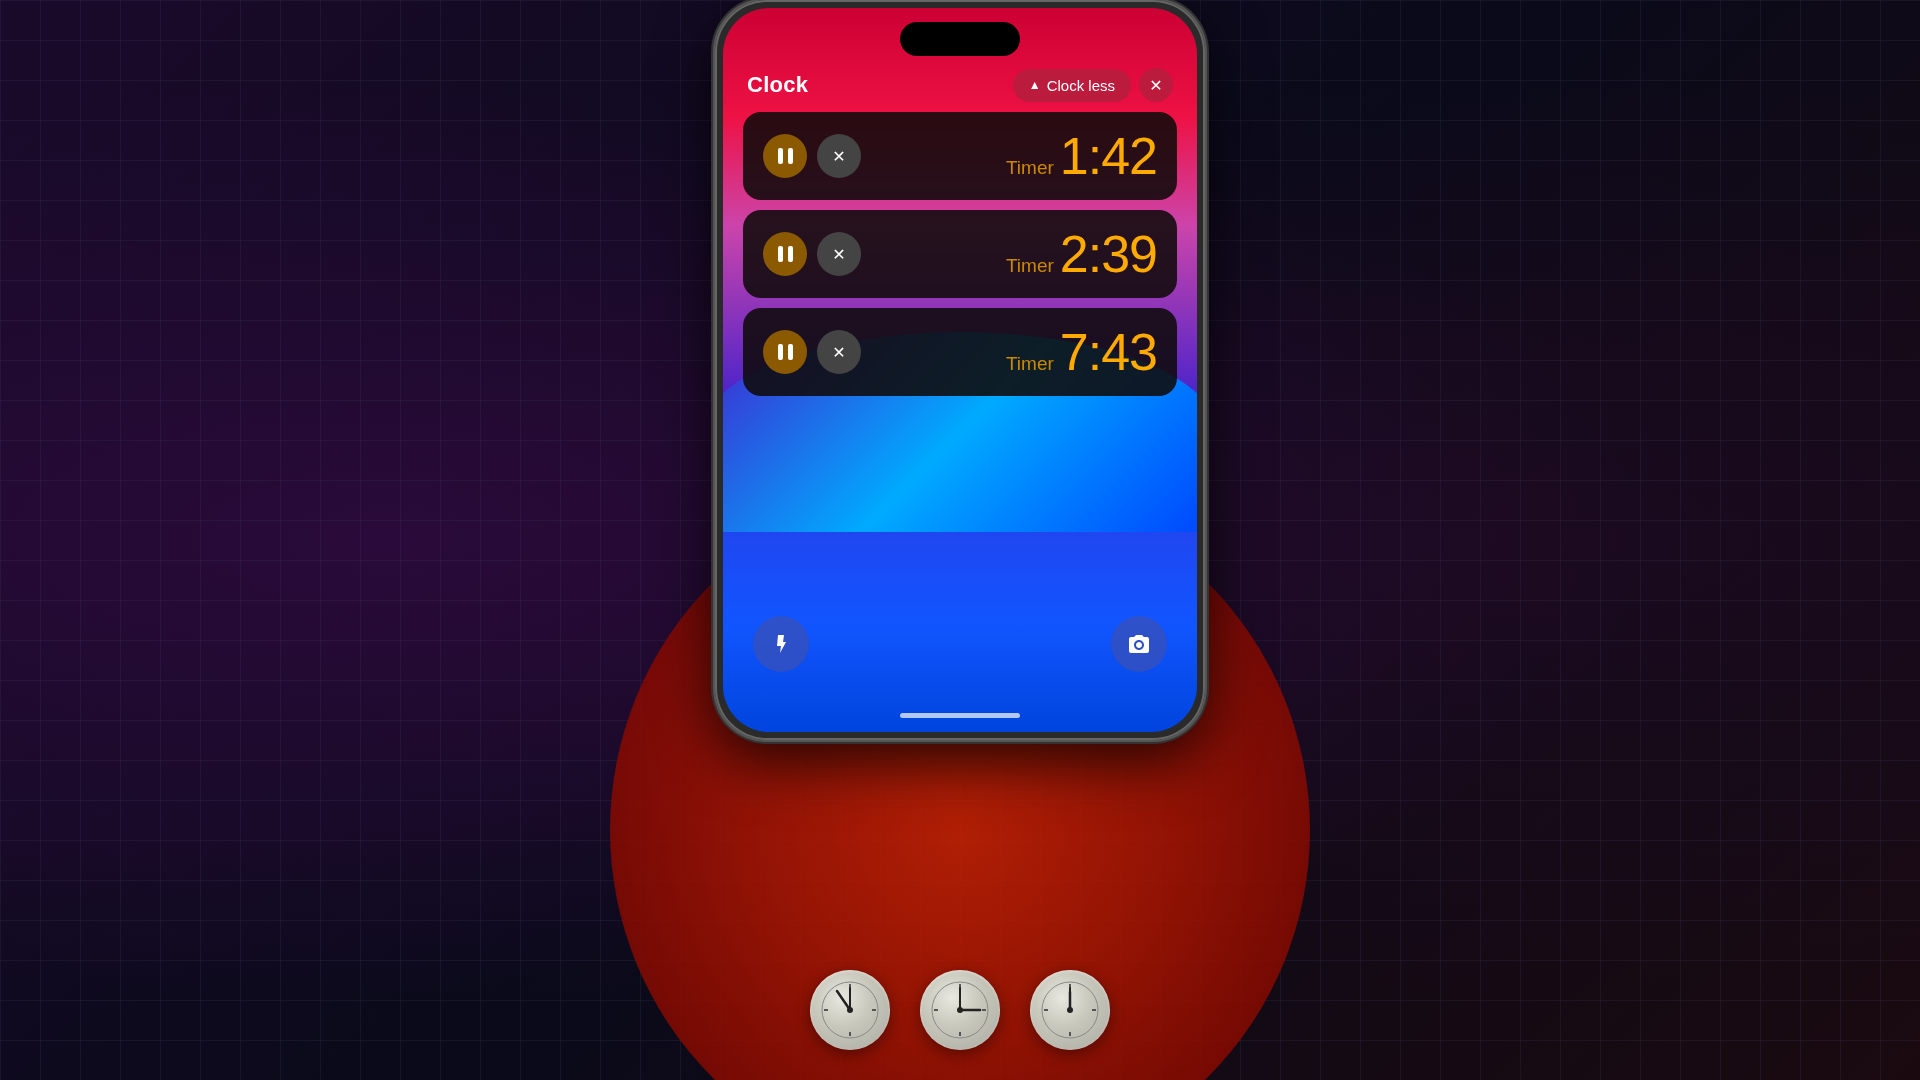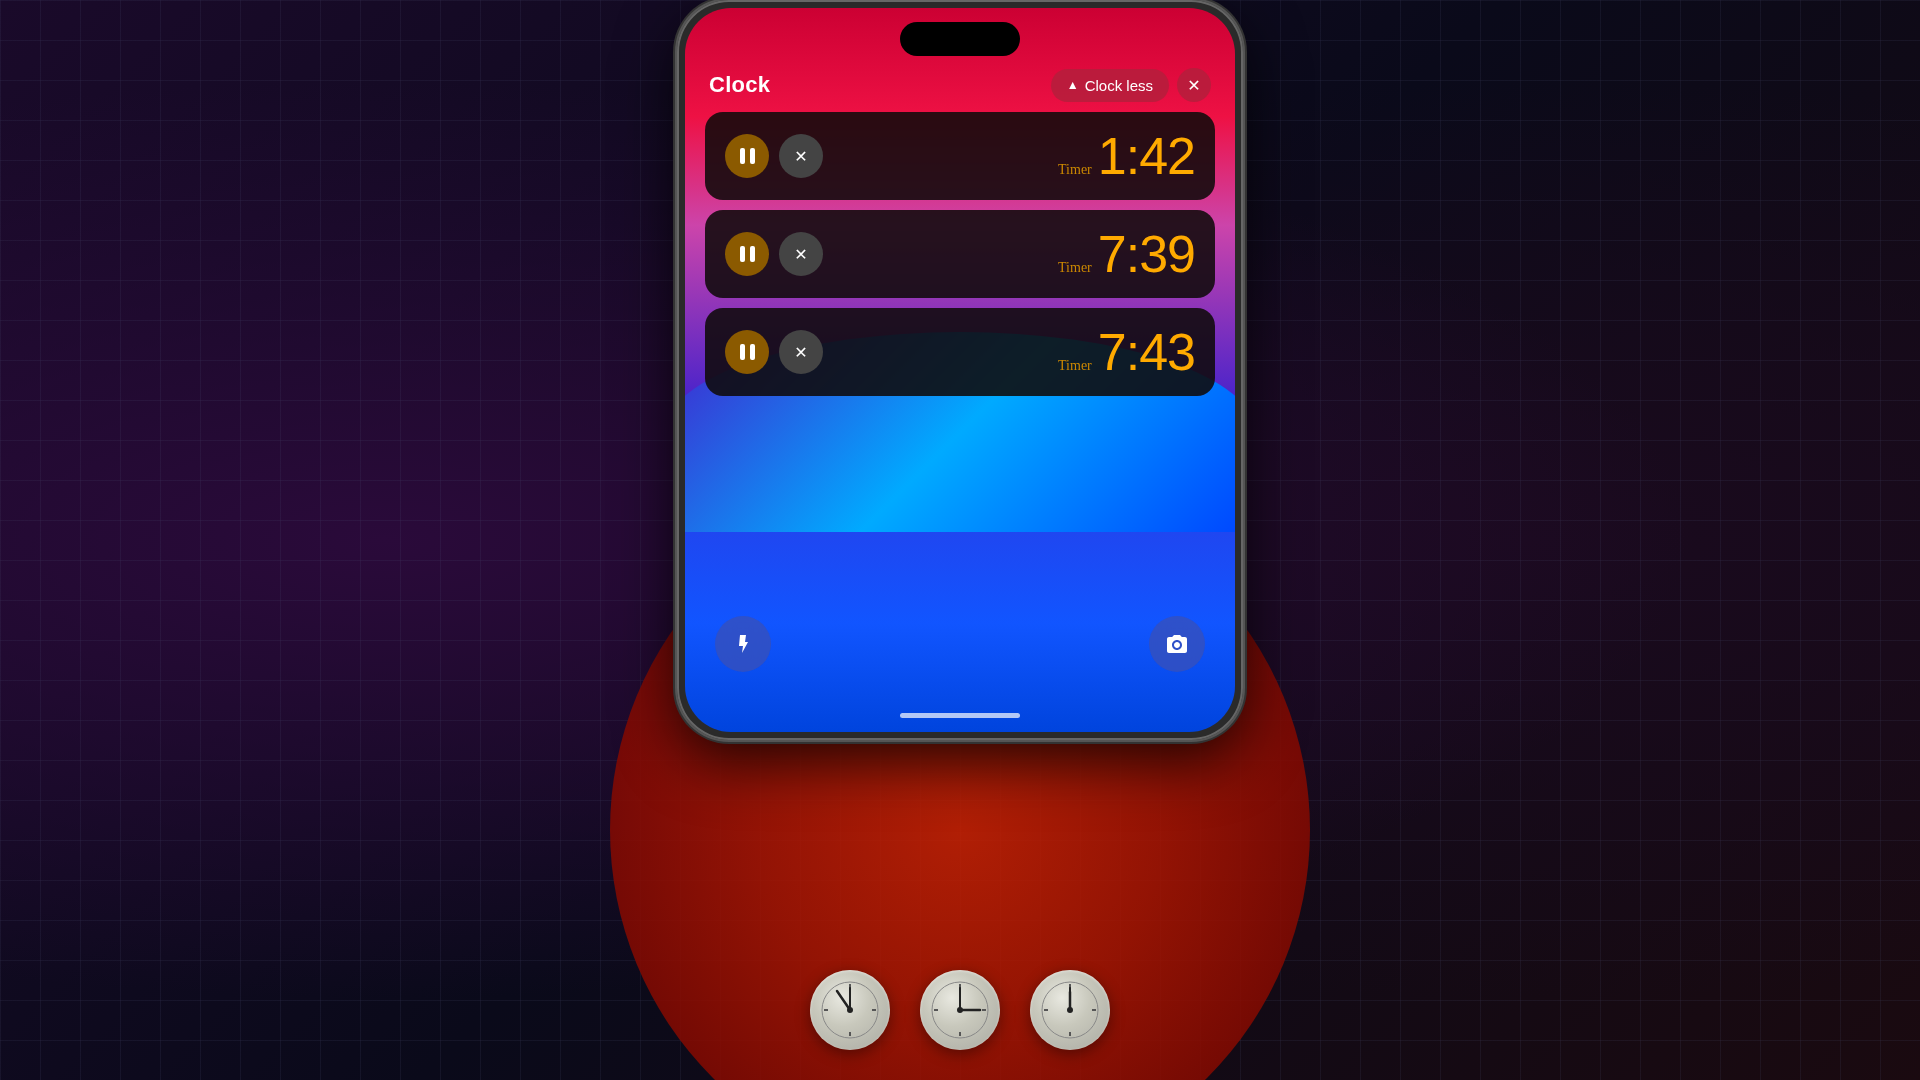--- a/index.html
+++ b/index.html
@@ -53,21 +53,21 @@
       transform: translateX(-50%);
       width: 500px;
       height: 750px;
     }
 
     .phone-frame {
       position: absolute;
       top: 0;
       left: 50%;
       transform: translateX(-50%);
-      width: 566px;
+      width: 490px;
       height: 740px;
       border-radius: 52px;
       background: #2a2a2a;
       box-shadow: 
         0 0 0 2px #555,
         0 0 0 4px #333,
         0 20px 60px rgba(0,0,0,0.8),
         inset 0 0 0 2px #666;
     }
 
@@ -202,24 +202,23 @@
     .timer-display {
       flex: 1;
       text-align: right;
       display: flex;
       align-items: baseline;
       justify-content: flex-end;
       gap: 6px;
     }
 
     .timer-label {
-      font-size: 14px;
+      font-size: 19px;
       color: #cc8800;
       font-weight: 400;
-      font-family: Liberation Serif, serif;
     }
 
     .timer-time {
       font-size: 52px;
       font-weight: 400;
       color: #ffaa00;
       line-height: 1;
       letter-spacing: -1px;
     }
 
@@ -371,21 +370,21 @@
                 <div class="pause-bar"></div>
                 <div class="pause-bar"></div>
               </div>
             </button>
             <button class="x-btn">
               <span>✕</span>
             </button>
           </div>
           <div class="timer-display">
             <span class="timer-label">Timer</span>
-            <span class="timer-time">7:39</span>
+            <span class="timer-time">2:39</span>
           </div>
         </div>
 
         <div class="timer-row">
           <div class="timer-controls">
             <button class="pause-btn">
               <div class="pause-icon">
                 <div class="pause-bar"></div>
                 <div class="pause-bar"></div>
               </div>

